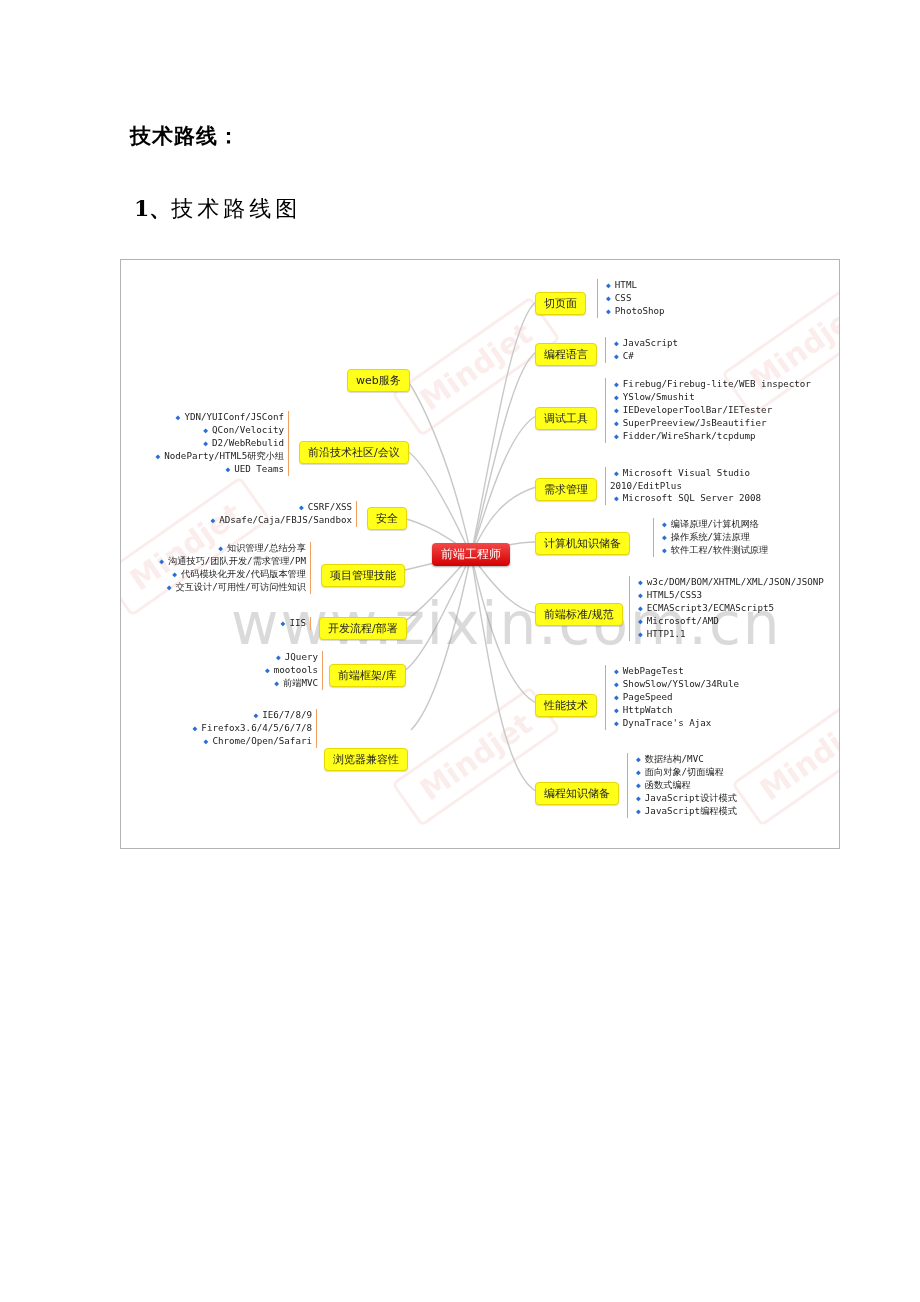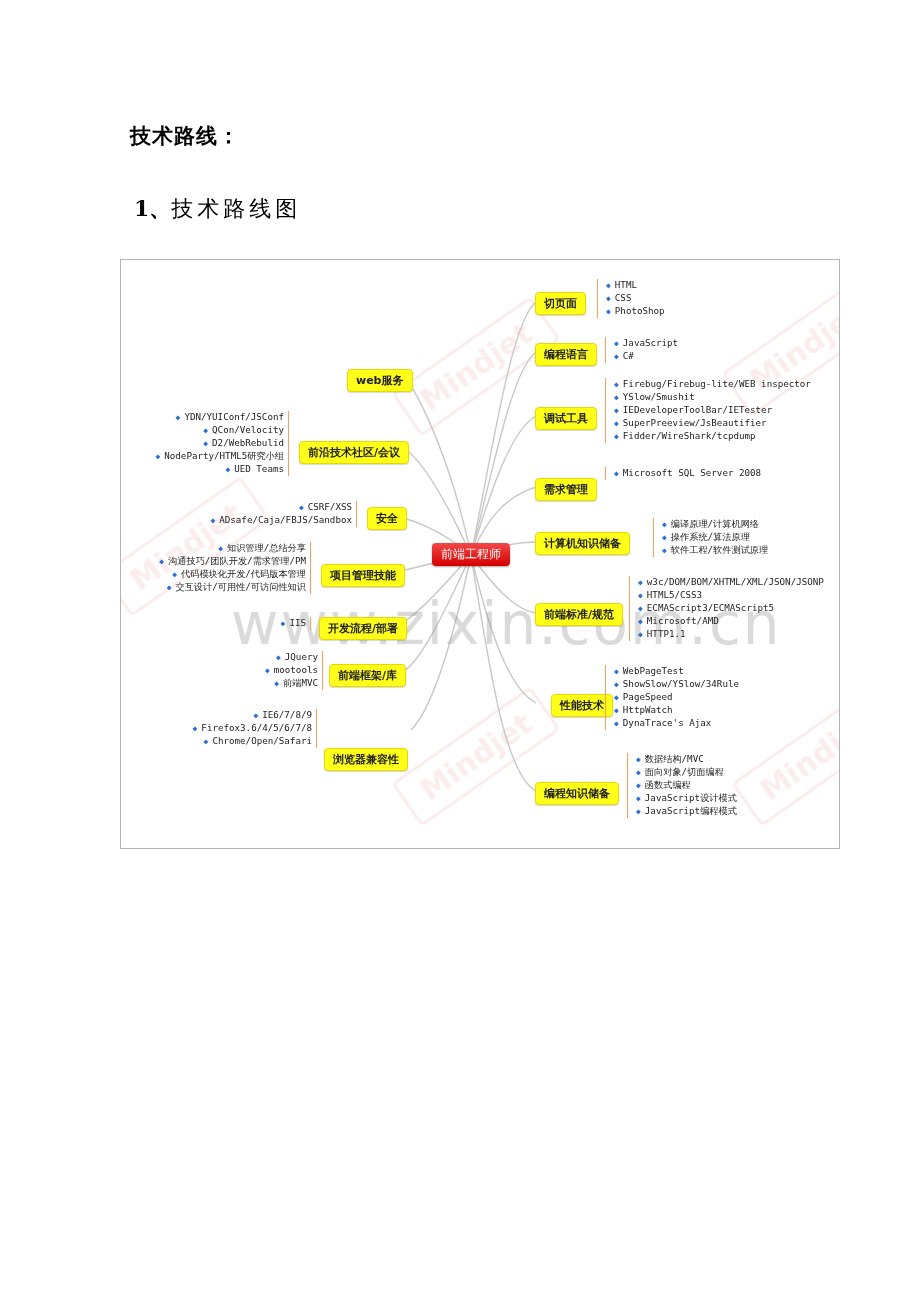--- a/index.html
+++ b/index.html
@@ -5,21 +5,21 @@
   html, body { margin: 0; padding: 0; background: #ffffff; }
   body { width: 920px; height: 1302px; position: relative; overflow: hidden; font-family: "DejaVu Sans", sans-serif; color: #000; }
   .heading1 { position: absolute; left: 130px; top: 122px; font-size: 21px; font-weight: bold; letter-spacing: 1px; font-family: "DejaVu Sans", sans-serif; }
   .heading2 { position: absolute; left: 134px; top: 194px; font-size: 22px; letter-spacing: 4px; font-family: "DejaVu Serif", serif; }
   .heading2 .num { font-weight: bold; letter-spacing: 0; }
   .frame { position: absolute; left: 120px; top: 259px; width: 718px; height: 588px; border: 1px solid #b3b3b3; background: #fff; overflow: hidden; }
   .frame svg.links { position: absolute; left: 0; top: 0; }
   .wm { position: absolute; border: 3px solid rgba(230,80,80,0.10); color: rgba(230,80,80,0.10); font-family: "DejaVu Sans", sans-serif; font-weight: bold; font-size: 30px; padding: 6px 18px; transform: rotate(-35deg); border-radius: 6px; white-space: nowrap; }
   .zixin { position: absolute; left: 110px; top: 330px; font-size: 58px; color: rgba(150,150,150,0.35); font-family: "DejaVu Sans", sans-serif; letter-spacing: 2px; white-space: nowrap; }
   .center { position: absolute; background: linear-gradient(#f34848, #d40000); color: #fff; font-size: 12px; border-radius: 4px; padding: 3px 9px; box-shadow: 0 1px 2px rgba(0,0,0,0.35); white-space: nowrap; }
-  .topic { position: absolute; background: #ffff1a; border: 1px solid #e6d800; border-radius: 4px; font-size: 11px; font-weight: bold; padding: 3px 8px; white-space: nowrap; box-shadow: 0 1px 1px rgba(0,0,0,0.15); color: #222; }
+  .topic { position: absolute; background: #ffff1a; border: 1px solid #e6d800; border-radius: 4px; font-size: 11px; font-weight: normal; padding: 3px 8px; white-space: nowrap; box-shadow: 0 1px 1px rgba(0,0,0,0.15); color: #222; }
   .leaves { position: absolute; font-size: 9.2px; line-height: 12px; font-family: "DejaVu Sans Mono", monospace; color: #222; white-space: nowrap; }
   .leaves.left { text-align: right; border-right: 1px solid #f0a060; padding-right: 4px; }
   .leaves.right { text-align: left; border-left: 1px solid #f0a060; padding-left: 4px; }
   .leaves .it { display: block; }
   .leaves .dot { color: #2a6fd6; font-size: 8px; margin: 0 4px; }
 </style>
 </head>
 <body>
 
 <div class="heading1">技术路线：</div>
@@ -119,40 +119,41 @@
   <div class="leaves right" style="left:484px;top:118px;">
     <span class="it"><span class="dot">◆</span><span>Firebug/Firebug-lite/WEB inspector</span></span>
     <span class="it"><span class="dot">◆</span><span>YSlow/Smushit</span></span>
     <span class="it"><span class="dot">◆</span><span>IEDeveloperToolBar/IETester</span></span>
     <span class="it"><span class="dot">◆</span><span>SuperPreeview/JsBeautifier</span></span>
     <span class="it"><span class="dot">◆</span><span>Fidder/WireShark/tcpdump</span></span>
   </div>
 
   <div class="topic" style="left:414px;top:218px;">需求管理</div>
   <div class="leaves right" style="left:484px;top:207px;width:170px;white-space:normal;">
+    <span class="it"><span class="dot">◆</span><span>Microsoft Visual Studio 2010/EditPlus</span></span>
     <span class="it"><span class="dot">◆</span><span>Microsoft SQL Server 2008</span></span>
   </div>
 
   <div class="topic" style="left:414px;top:272px;">计算机知识储备</div>
   <div class="leaves right" style="left:532px;top:258px;">
     <span class="it"><span class="dot">◆</span><span>编译原理/计算机网络</span></span>
     <span class="it"><span class="dot">◆</span><span>操作系统/算法原理</span></span>
     <span class="it"><span class="dot">◆</span><span>软件工程/软件测试原理</span></span>
   </div>
 
   <div class="topic" style="left:414px;top:343px;">前端标准/规范</div>
   <div class="leaves right" style="left:508px;top:316px;">
     <span class="it"><span class="dot">◆</span><span>w3c/DOM/BOM/XHTML/XML/JSON/JSONP</span></span>
     <span class="it"><span class="dot">◆</span><span>HTML5/CSS3</span></span>
     <span class="it"><span class="dot">◆</span><span>ECMAScript3/ECMAScript5</span></span>
     <span class="it"><span class="dot">◆</span><span>Microsoft/AMD</span></span>
     <span class="it"><span class="dot">◆</span><span>HTTP1.1</span></span>
   </div>
 
-  <div class="topic" style="left:414px;top:434px;margin-left:16px;">性能技术</div>
+  <div class="topic" style="left:414px;top:434px;">性能技术</div>
   <div class="leaves right" style="left:484px;top:405px;">
     <span class="it"><span class="dot">◆</span><span>WebPageTest</span></span>
     <span class="it"><span class="dot">◆</span><span>ShowSlow/YSlow/34Rule</span></span>
     <span class="it"><span class="dot">◆</span><span>PageSpeed</span></span>
     <span class="it"><span class="dot">◆</span><span>HttpWatch</span></span>
     <span class="it"><span class="dot">◆</span><span>DynaTrace's Ajax</span></span>
   </div>
 
   <div class="topic" style="left:414px;top:522px;">编程知识储备</div>
   <div class="leaves right" style="left:506px;top:493px;">

